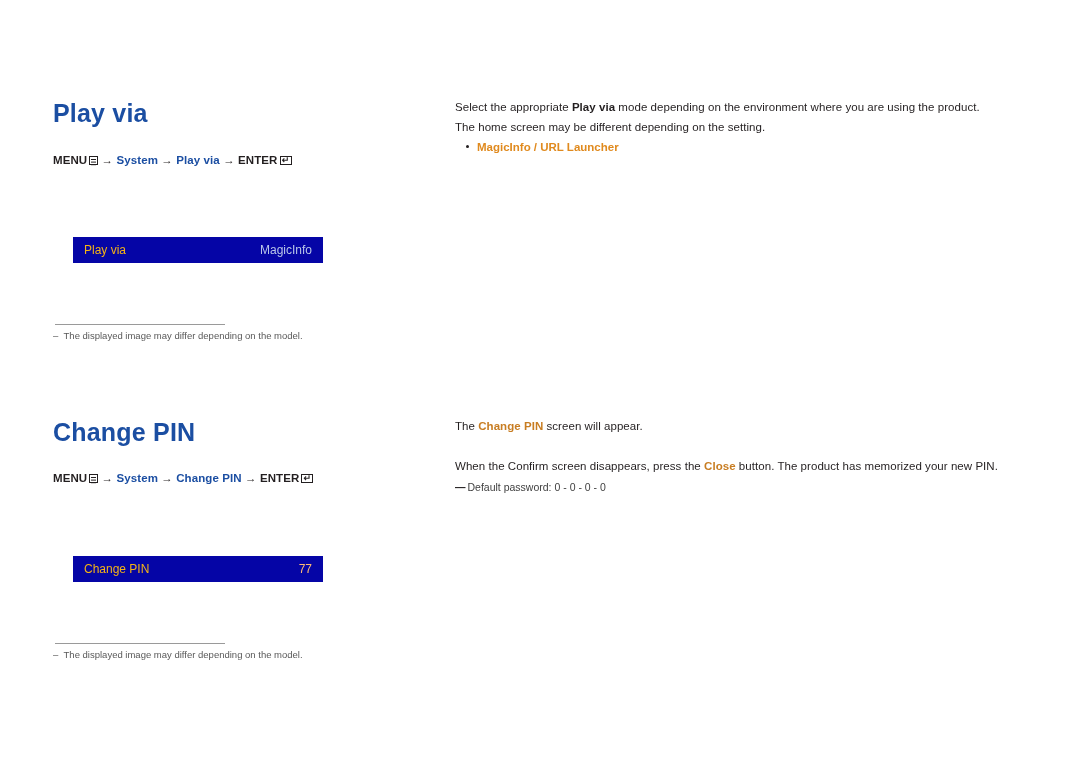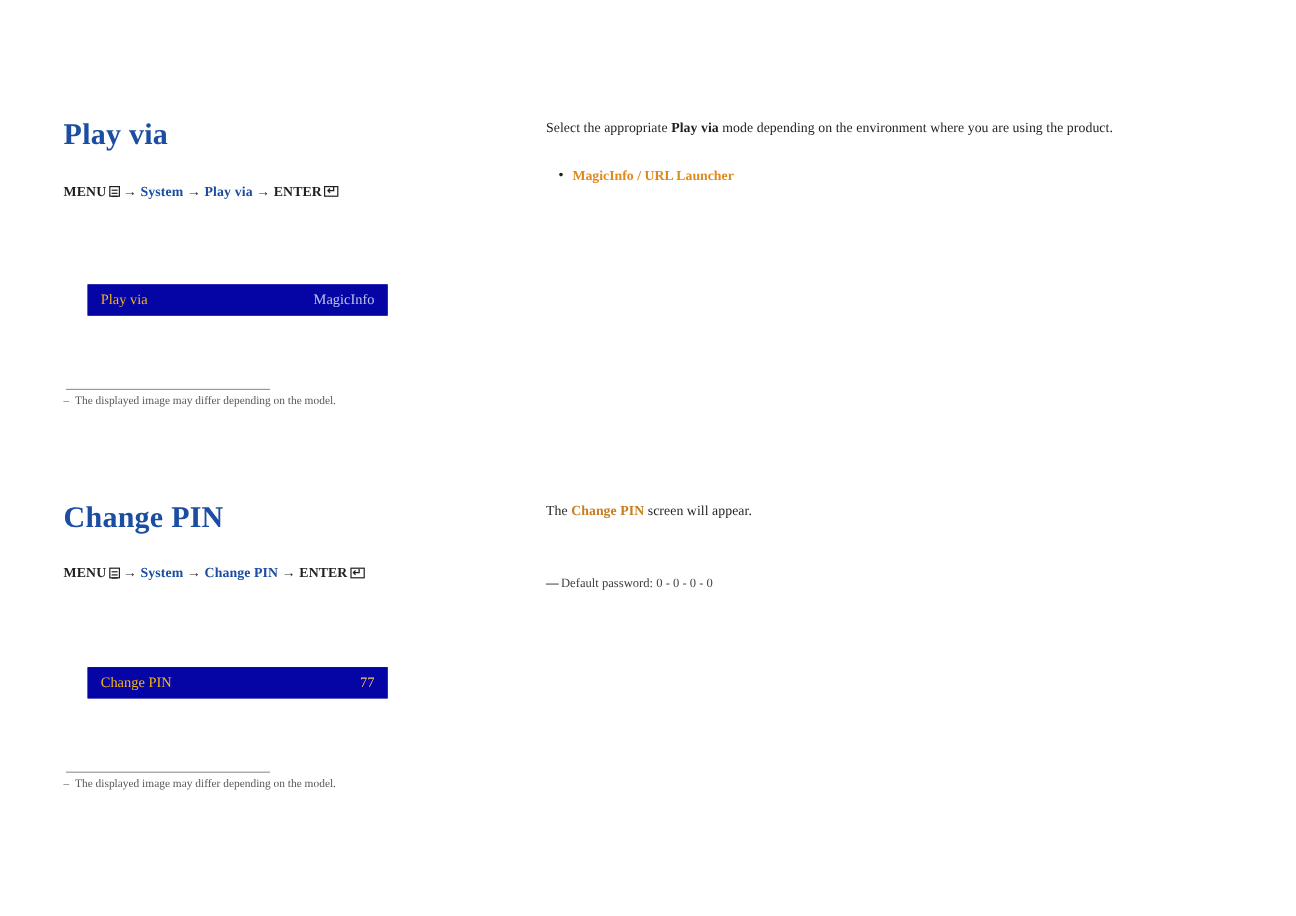--- a/index.html
+++ b/index.html
@@ -12,21 +12,20 @@
     background: #ffffff;
     font-family: "Liberation Sans", sans-serif;
     color: #231f20;
     position: relative;
     overflow: hidden;
   }
   .page {
     position: relative;
     width: 1080px;
     height: 763px;
-    font-family: Liberation Serif, serif;
   }
 
   
   .section-title {
     position: absolute;
     font-size: 25px;
     font-weight: bold;
     color: #1b4ea2;
     letter-spacing: 0.2px;
     white-space: nowrap;
@@ -217,20 +216,21 @@
   </div>
 
   <div class="rule" style="left:55px; top:324px;"></div>
   <div class="footnote" style="left:53px; top:330px;">
     <span class="dash">–&nbsp;&nbsp;</span><span>The displayed image may differ depending on the model.</span>
   </div>
 
   <div class="body-text" style="left:455px; top:101px;">
     <span>Select the appropriate </span><b>Play via</b><span> mode depending on the environment where you are using the product.</span>
   </div>
+  <div class="body-text" style="left:455px; top:121px;">The home screen may be different depending on the setting.</div>
 
   <div class="bullet-row" style="left:466px; top:141px;">
     <span class="bullet-dot"></span><span class="bullet-label">MagicInfo / URL Launcher</span>
   </div>
 
 
   <div class="section-title" style="left:53px; top:418px;">Change PIN</div>
 
   <div class="menu-path" style="left:53px; top:472px;">
     <span>MENU</span><span class="menu-box"></span>
@@ -250,17 +250,20 @@
   </div>
 
   <div class="rule" style="left:55px; top:643px;"></div>
   <div class="footnote" style="left:53px; top:649px;">
     <span class="dash">–&nbsp;&nbsp;</span><span>The displayed image may differ depending on the model.</span>
   </div>
 
   <div class="body-text" style="left:455px; top:420px;">
     <span>The </span><b class="orange">Change PIN</b><span> screen will appear.</span>
   </div>
+  <div class="body-text" style="left:455px; top:460px;">
+    <span>When the Confirm screen disappears, press the </span><b class="orange">Close</b><span> button. The product has memorized your new PIN.</span>
+  </div>
   <div class="note" style="left:455px; top:481px;">
     <span class="emdash">―</span><span>Default password: 0 - 0 - 0 - 0</span>
   </div>
 
 </div>
 
 </body></html>

